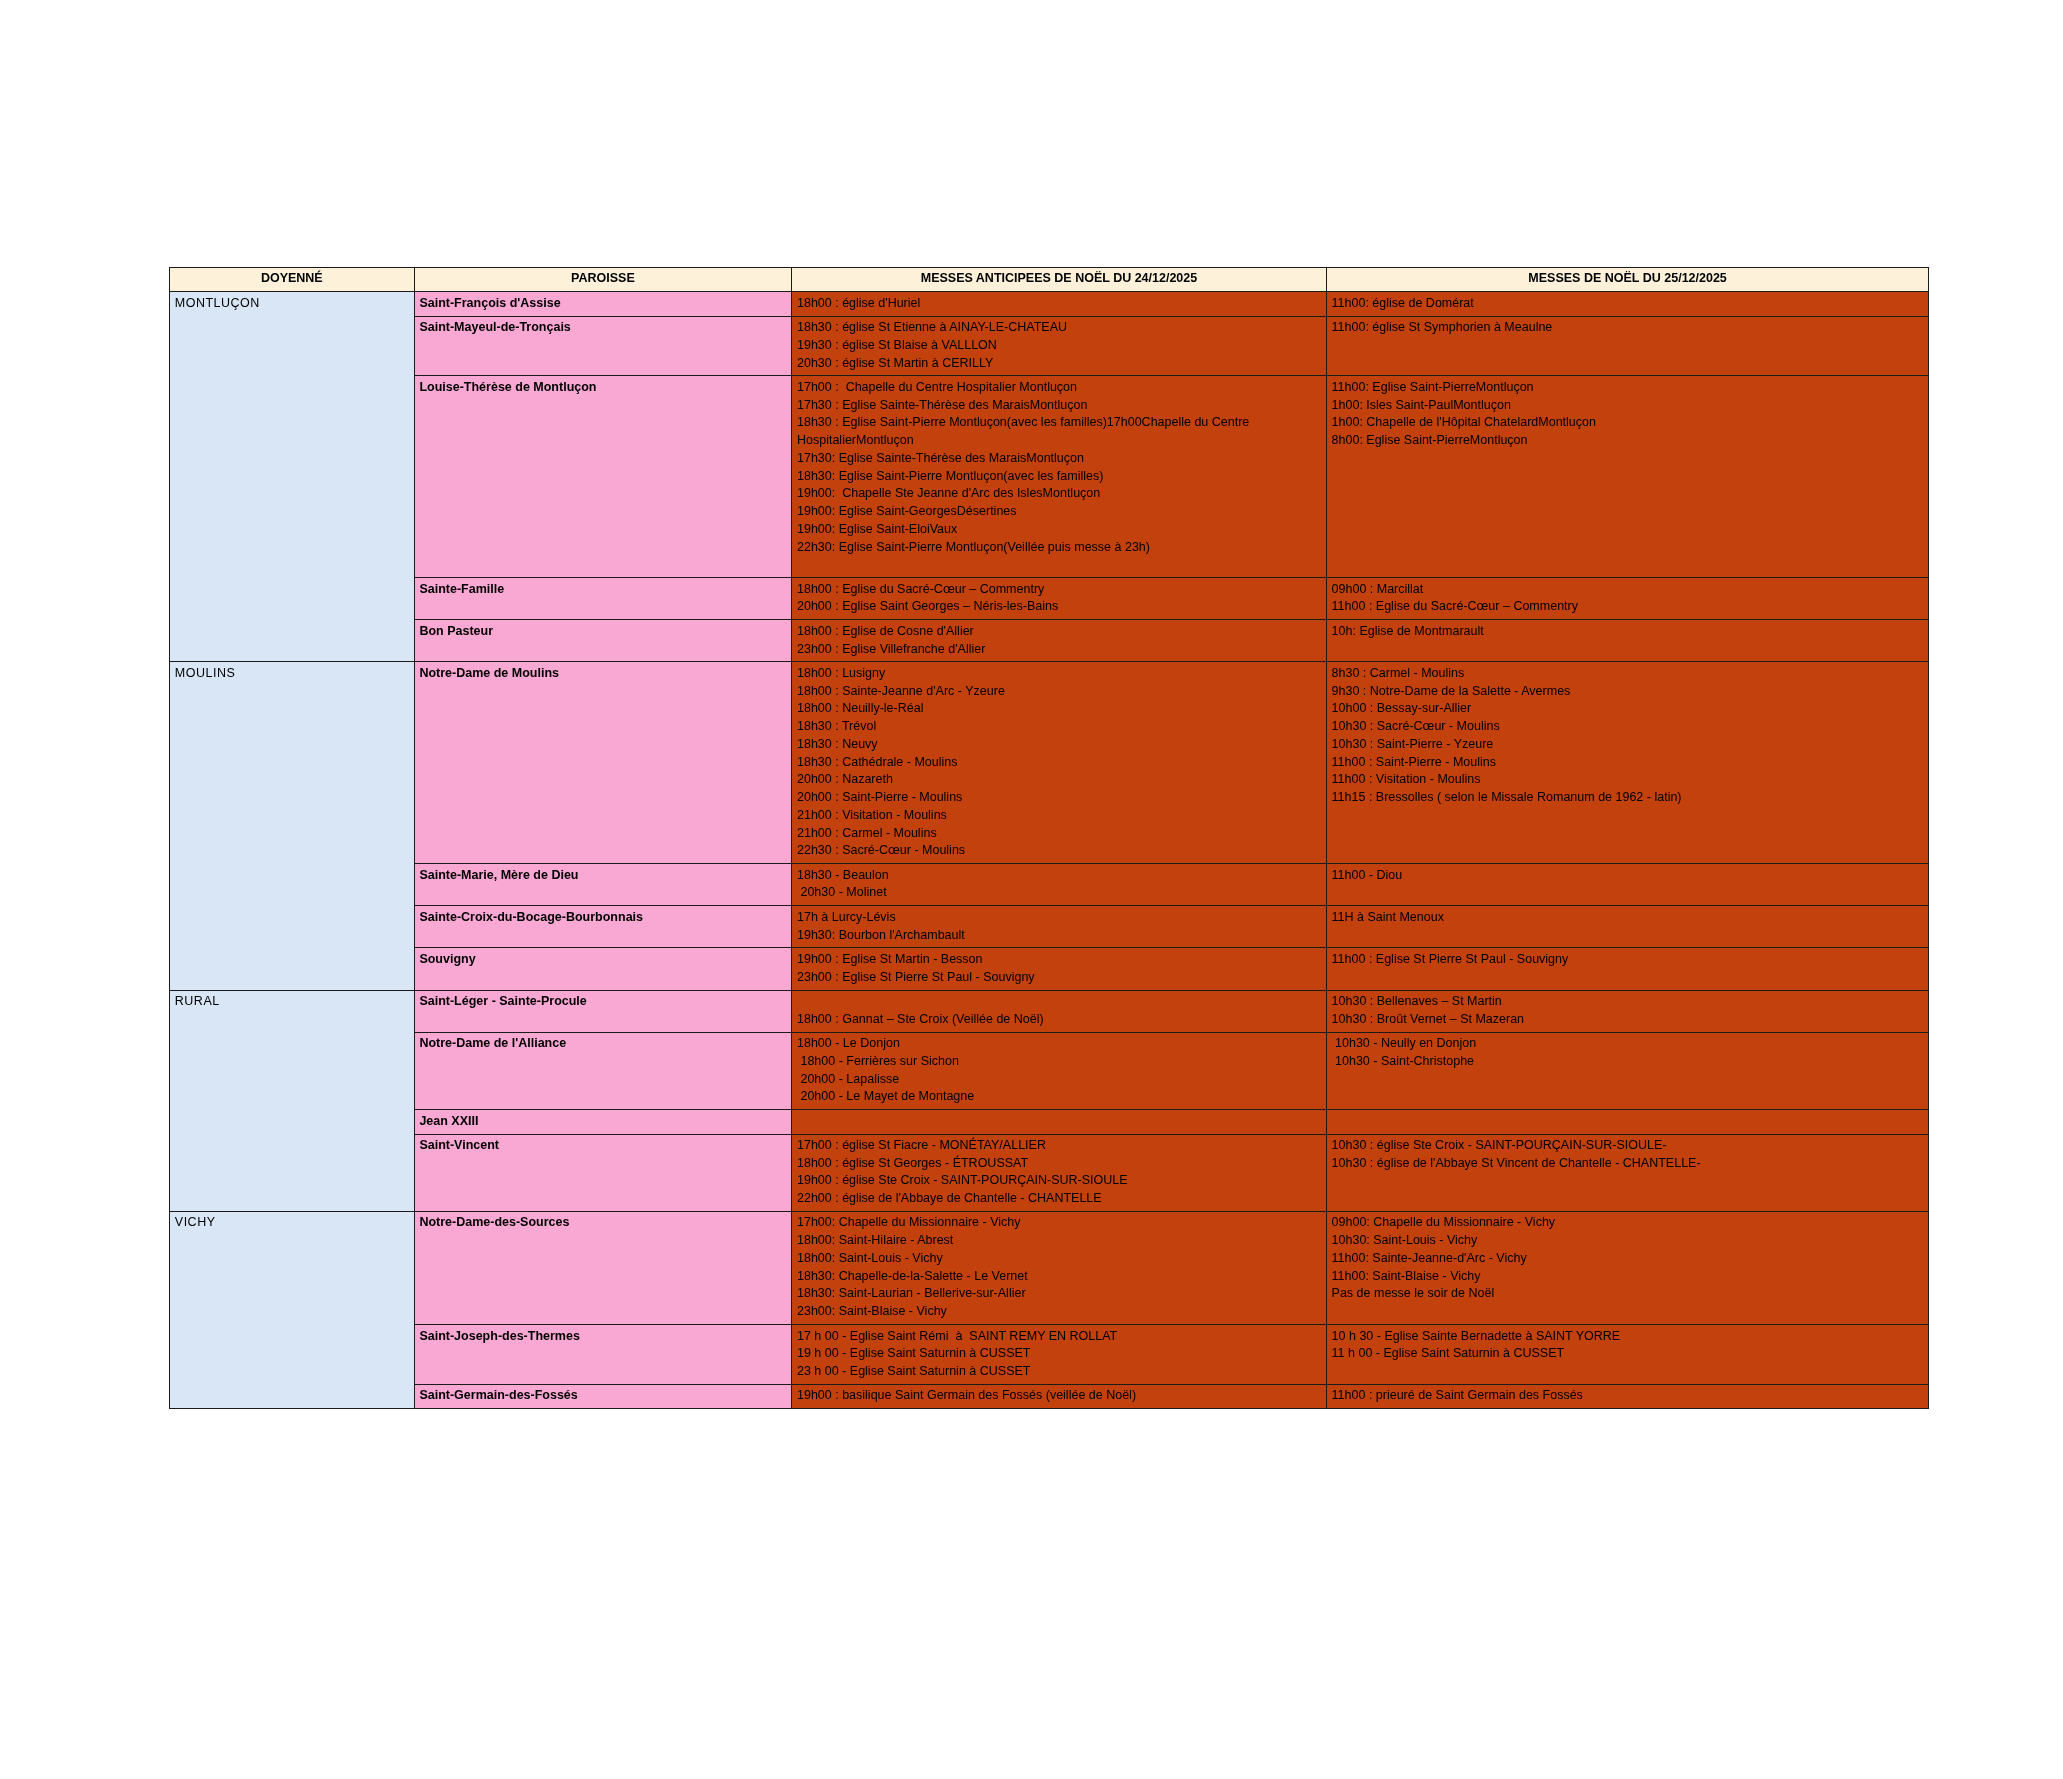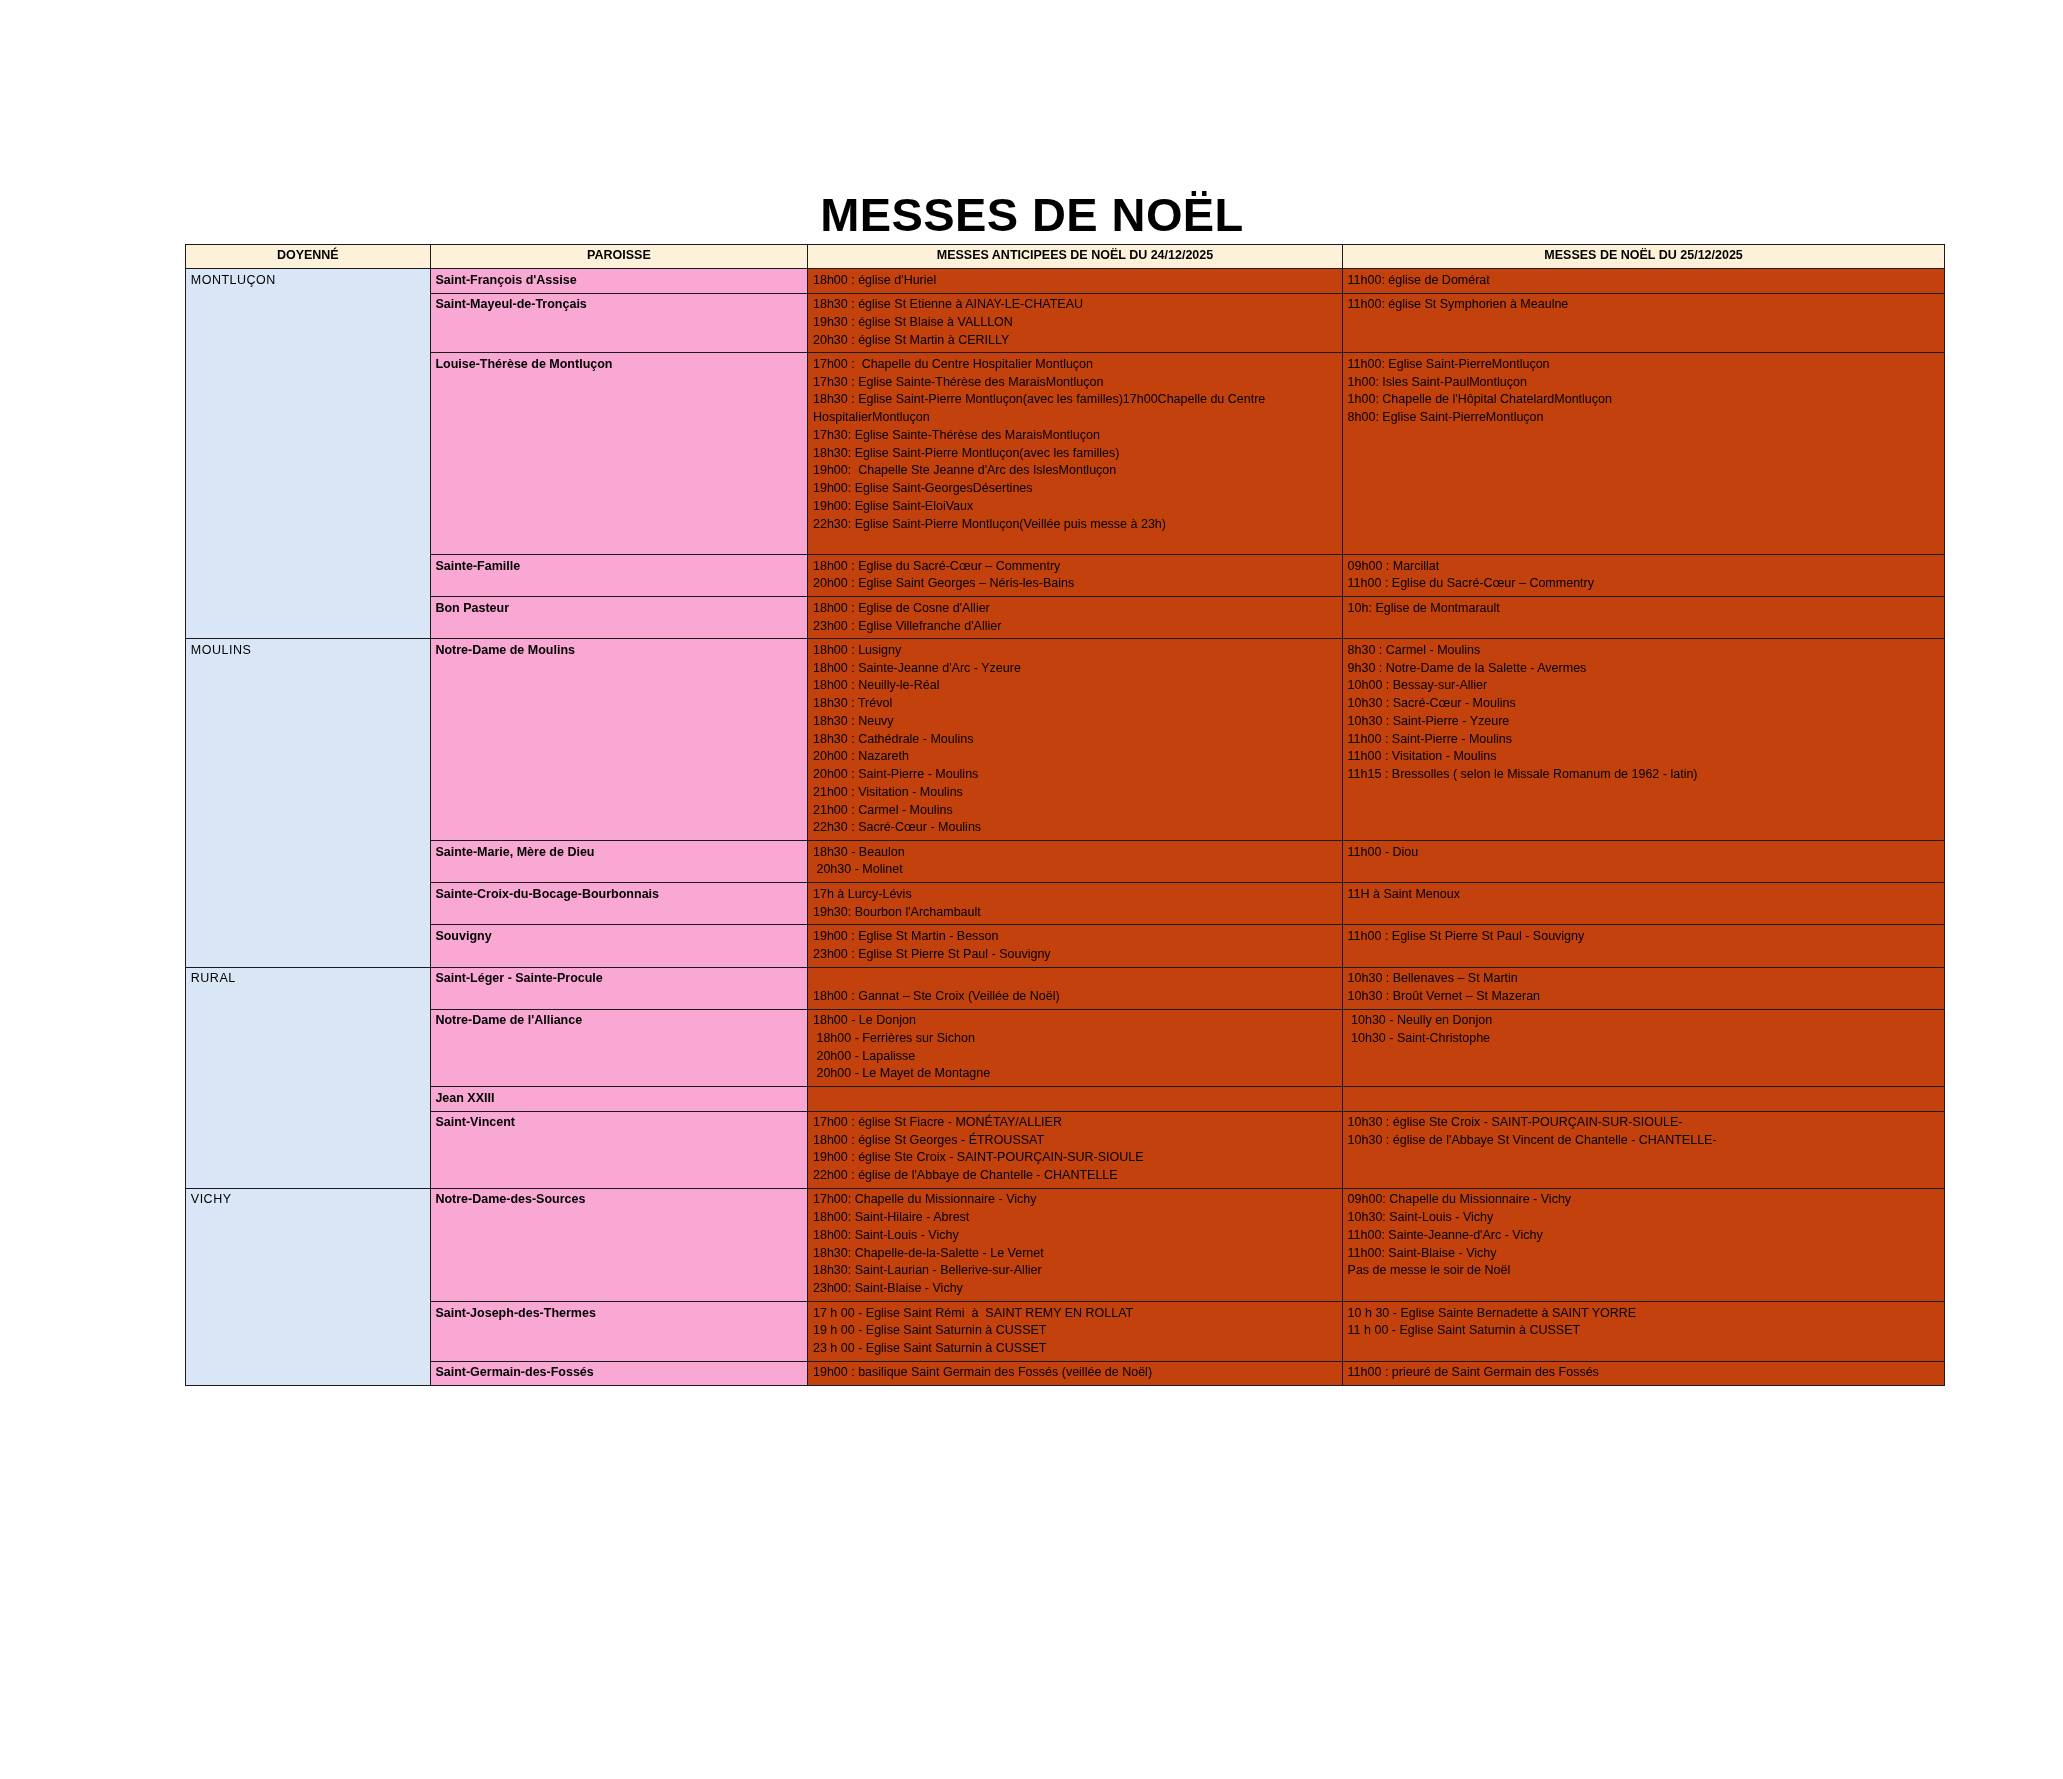--- a/index.html
+++ b/index.html
@@ -25,26 +25,25 @@
     top: 187px;
     left: 0;
     width: 2064px;
     text-align: center;
     font-size: 47px;
     font-weight: bold;
     letter-spacing: 0.4px;
   }
   table.schedule {
     position: absolute;
-    top: 244px;
+    top: 267px;
     left: 169px;
     width: 1717px;
     border-collapse: collapse;
     table-layout: fixed;
-    margin-left: 16px;
   }
   table.schedule th,
   table.schedule td {
     border: 0.8px solid #1b1b1b;
     vertical-align: top;
     padding: 2.4px 4.8px 3.2px 4.8px;
     font-size: 12.5px;
     line-height: 1.42;
   }
   thead th {
@@ -80,21 +79,20 @@
     white-space: pre-wrap;
   }
   td.pad-mid { vertical-align: middle; }
   .empty-line { display: block; height: 1.42em; }
 </style>
 </head>
 <body>
 
 <div class="page">
 
-  <div class="doc-title">MESSES DE NOËL</div>
 
   <table class="schedule">
     <thead>
       <tr>
         <th class="col-doyenne">DOYENNÉ</th>
         <th class="col-paroisse">PAROISSE</th>
         <th class="col-anticipees">MESSES ANTICIPEES DE NOËL DU 24/12/2025</th>
         <th class="col-noel">MESSES DE NOËL DU 25/12/2025</th>
       </tr>
     </thead>

